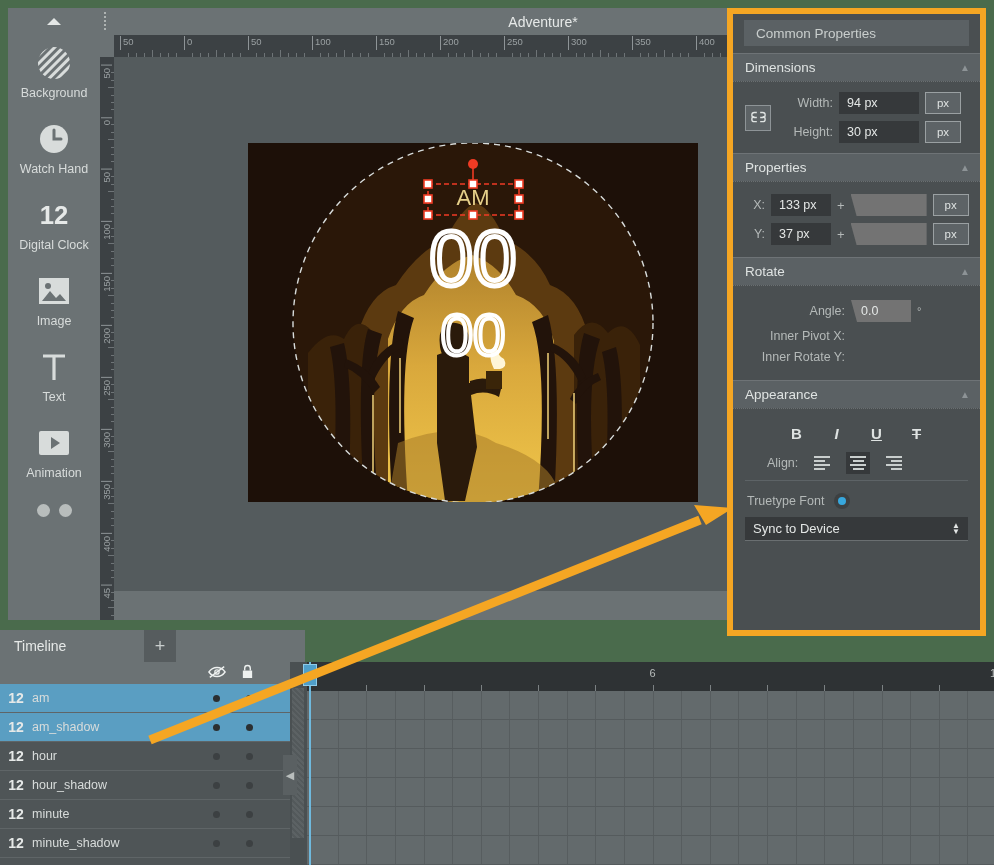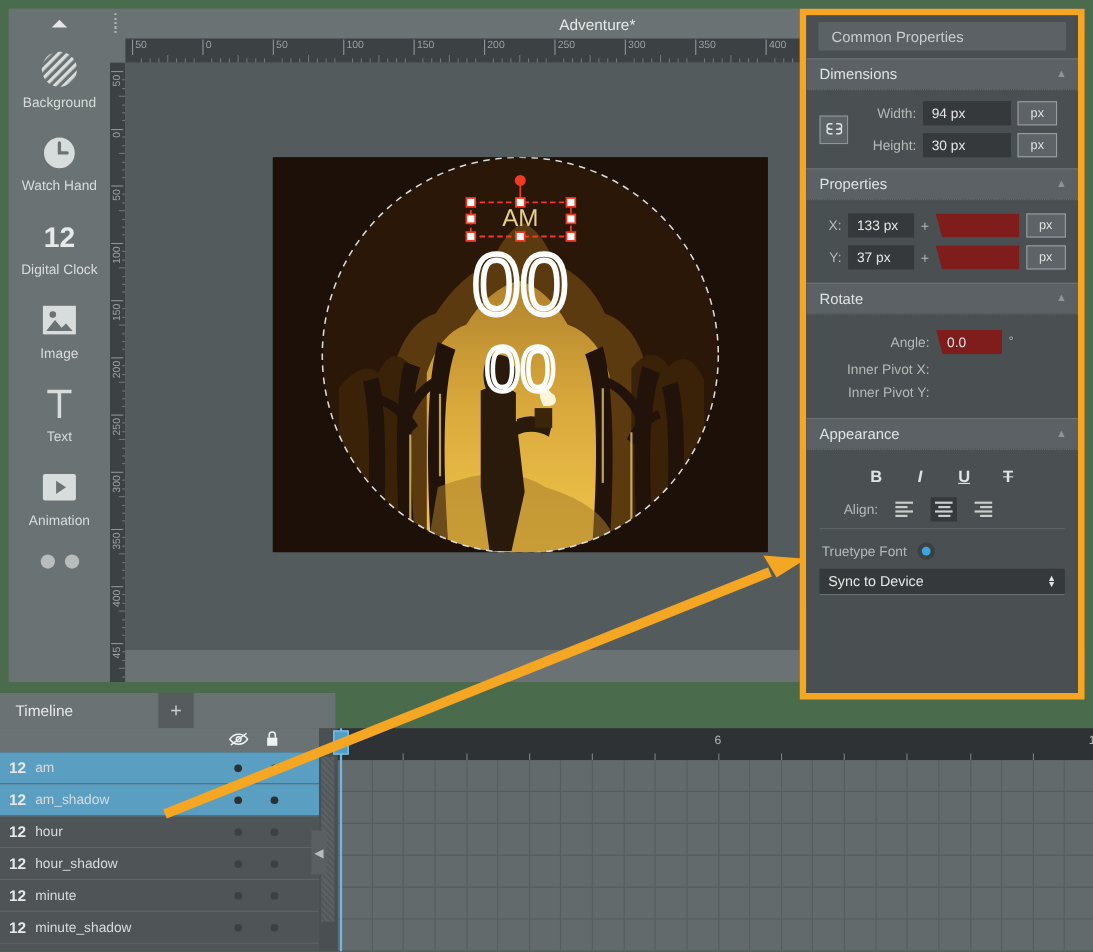--- a/index.html
+++ b/index.html
@@ -119,21 +119,21 @@
   }
   .unitbtn {
     background:#5d6366; border:1px solid #9aa0a2; color:#dfe3e2; font-size:11.5px;
     height:22px; width:36px; display:flex; align-items:center; justify-content:center;
   }
   .linkbtn {
     background:#5d6366; border:1px solid #8e9497; color:#dfe3e2;
     width:26px;height:26px; display:flex;align-items:center;justify-content:center; font-size:13px;
   }
   .clip-field {
-    width:76px;height:22px;background:#7f1d1d;
+    width:76px;height:22px;background:#737373;
     clip-path: polygon(0 0,100% 0,100% 100%,6px 100%);
   }
   .plus { color:#b4b9b8; font-size:13px; }
 
   .fmt-row { display:flex; justify-content:center; gap:22px; margin:8px 0 10px 0; }
   .fmt-btn { color:#dfe3e2; font-size:15px; font-weight:bold; width:18px; text-align:center; }
   .align-row { display:flex; align-items:center; gap:12px; padding-left:22px;}
   .al { width:24px;height:22px; display:flex;align-items:center;justify-content:center; }
   .al.sel { background:#36393b; }
   .al i { display:block; width:16px;height:2px;background:#c9cecd; }
@@ -597,21 +597,21 @@
         <div class="sect-body" style="padding:14px 12px 16px 12px;">
           <div class="row">
             <div class="lbl" style="width:100px">Angle:</div>
             <div class="clip-field" style="width:60px; color:#e4e7e6; font-size:12.5px; display:flex; align-items:center; padding-left:10px;">0.0</div>
             <div style="color:#b4b9b8; font-size:11px;">°</div>
           </div>
           <div class="row">
             <div class="lbl" style="width:100px">Inner Pivot X:</div>
           </div>
           <div class="row">
-            <div class="lbl" style="width:100px">Inner Pivot Y:</div>
+            <div class="lbl" style="width:100px">Inner Rotate Y:</div>
           </div>
         </div>
 
         <div class="sect-head">
           <span>Appearance</span>
           <span class="chev">▲</span>
         </div>
         <div class="sect-body" style="padding:8px 12px 10px 12px;">
           <div class="fmt-row">
             <div class="fmt-btn">B</div>

